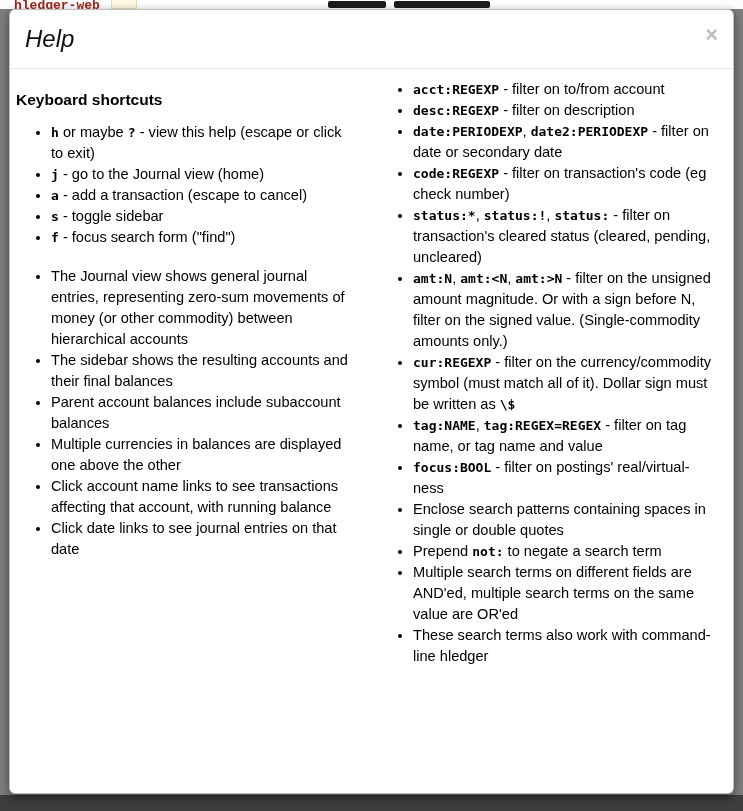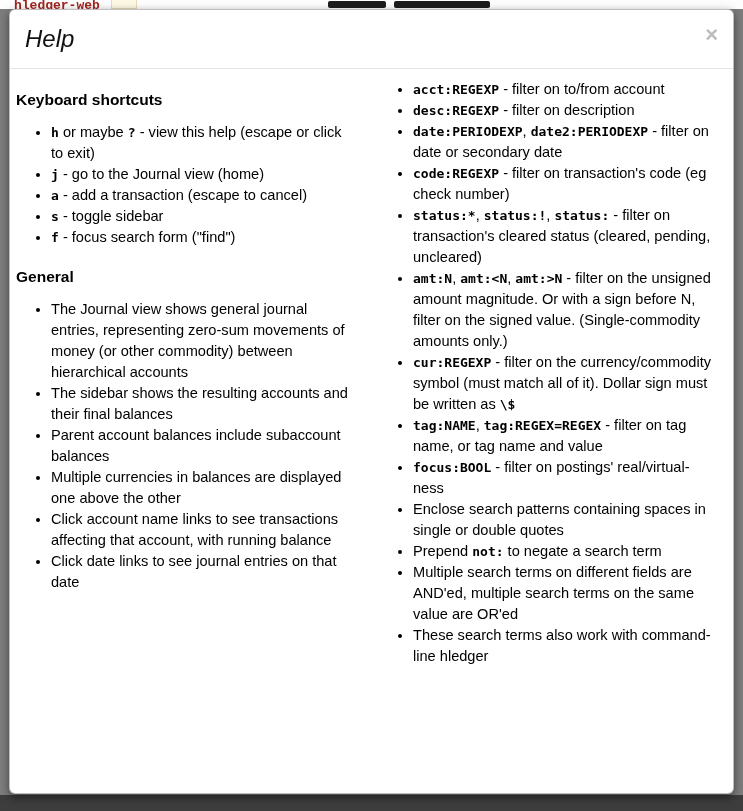--- a/index.html
+++ b/index.html
@@ -94,21 +94,20 @@
   <div class="modal-body">
     <div class="col-left">
       <h4 class="sec-heading">Keyboard shortcuts</h4>
       <ul class="help-list">
           <li><code>h</code> or maybe <code>?</code> - view this help (escape or click to exit)</li>
           <li><code>j</code> - go to the Journal view (home)</li>
           <li><code>a</code> - add a transaction (escape to cancel)</li>
           <li><code>s</code> - toggle sidebar</li>
           <li><code>f</code> - focus search form ("find")</li>
         </ul>
-      <h4 class="sec-heading">General</h4>
       <ul class="help-list">
           <li>The Journal view shows general journal entries, representing zero-sum movements of money (or other commodity) between hierarchical accounts</li>
           <li>The sidebar shows the resulting accounts and their final balances</li>
           <li>Parent account balances include subaccount balances</li>
           <li>Multiple currencies in balances are displayed one above the other</li>
           <li>Click account name links to see transactions affecting that account, with running balance</li>
           <li>Click date links to see journal entries on that date</li>
         </ul>
     </div>
     <div class="col-right">

